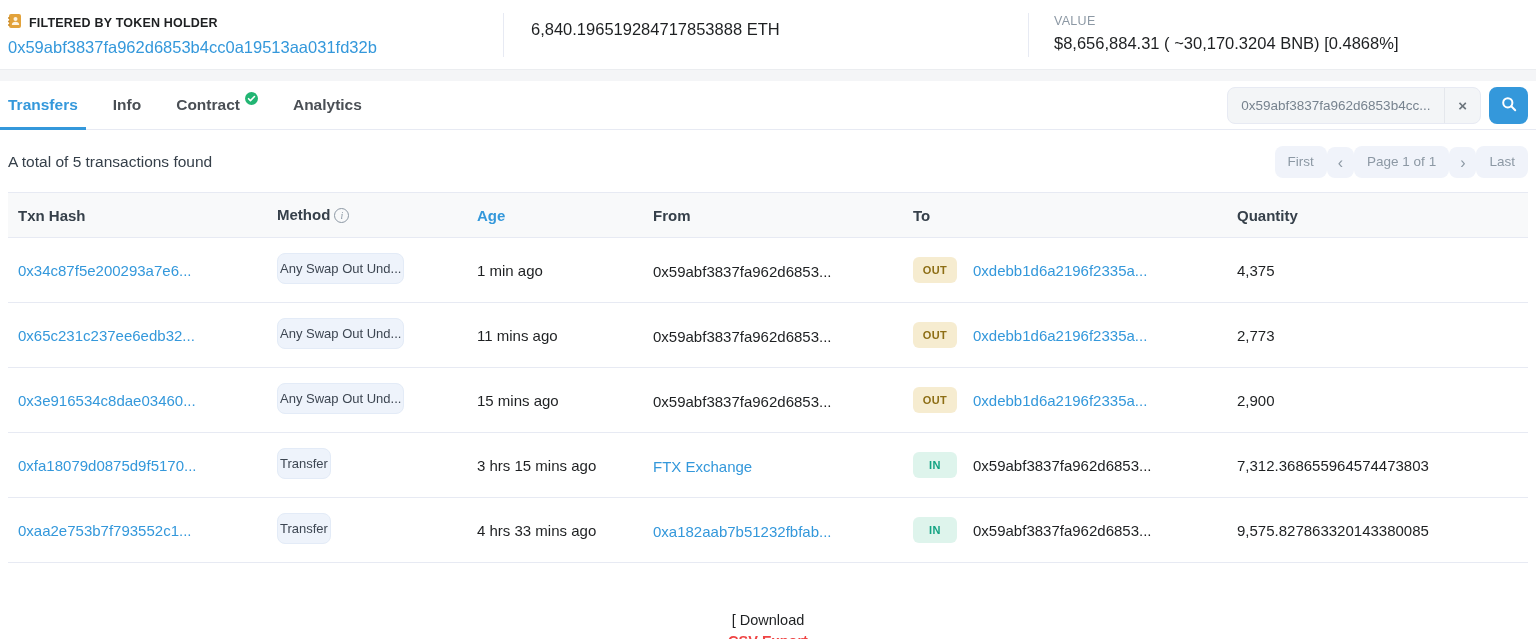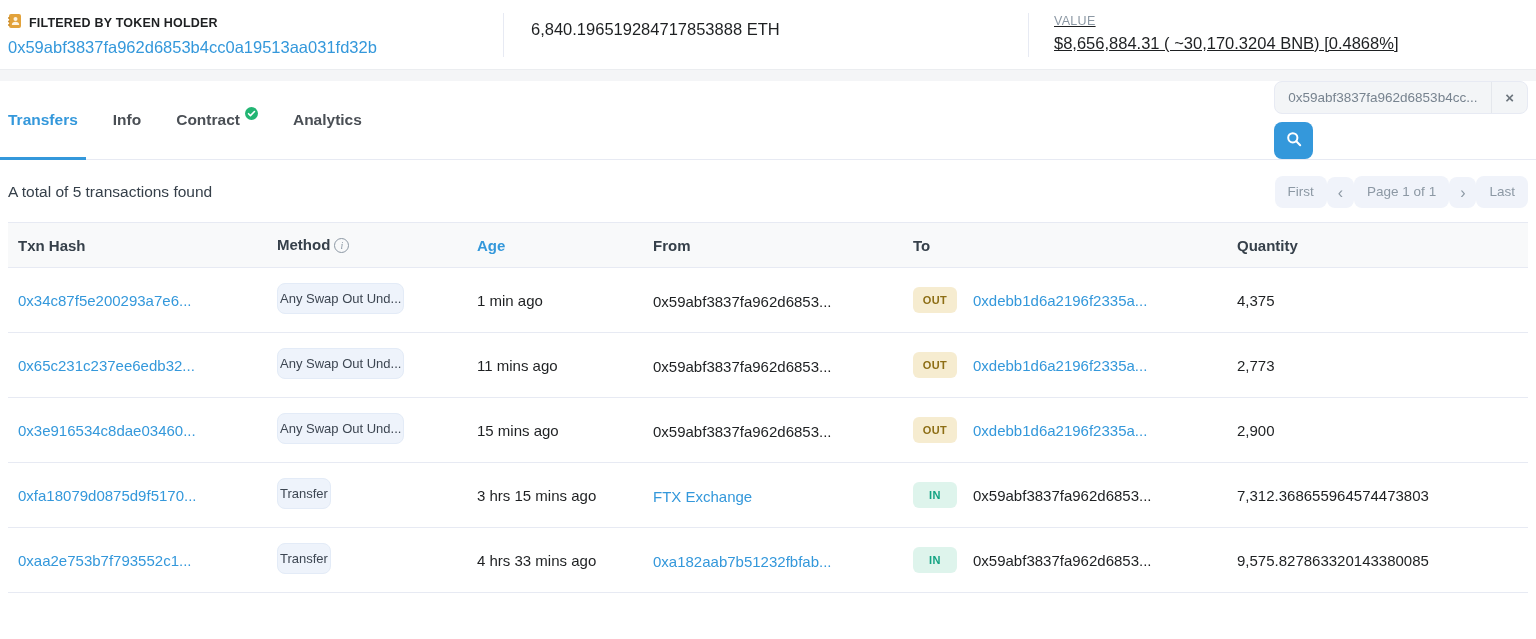--- a/index.html
+++ b/index.html
@@ -10,42 +10,42 @@
     color: #1e2022; font-size: 15px;
   }
   a { text-decoration: none; }
   .link { color: #3498db; cursor: pointer; }
 
   
   .top-summary { display: flex; align-items: stretch; padding: 13px 0 12px; background: #fff; }
   .ts-col { padding-top: 1px; }
   .ts-col-filter { width: 503px; padding-left: 8px; }
   .ts-col-balance { width: 525px; border-left: 1px solid #e7eaf3; padding-left: 27px; }
-  .ts-col-value { flex: 1; border-left: 1px solid #e7eaf3; padding-left: 25px; text-decoration: underline; }
+  .ts-col-value { flex: 1; border-left: 1px solid #e7eaf3; padding-left: 25px; }
   .ts-label-row { display: flex; align-items: center; gap: 7px; }
   .ts-filter-label { font-size: 12.5px; font-weight: 700; letter-spacing: .2px; color: #1e2022; }
   .ts-gray-label { font-size: 12.5px; color: #8c98a4; letter-spacing: .3px; }
   .ts-address { display: inline-block; margin-top: 7px; font-size: 16.5px; color: #3498db; }
   .ts-value { margin-top: 6px; font-size: 16.5px; color: #1e2022; }
 
   .gray-band { height: 12px; background: #f4f5f7; border-top: 1px solid #ebedf0; }
 
   
   .tabbar { display: flex; align-items: stretch; border-bottom: 1px solid #e7eaf3; padding-right: 8px; }
   .tabs { display: flex; }
   .tab {
     display: flex; align-items: center; gap: 5px;
     padding: 15px 8px 13px; margin-right: 19px; margin-bottom: -1px;
     border-bottom: 3px solid transparent;
     font-size: 15.5px; font-weight: 700; color: #4a4f55; cursor: pointer;
   }
   .tab.active { color: #3498db; border-bottom-color: #3498db; }
   .verified-badge { display: inline-flex; transform: translateY(-7px); }
 
-  .search-area { margin-left: auto; align-self: center; display: flex; gap: 8px; flex-direction: column; }
+  .search-area { margin-left: auto; align-self: center; display: flex; gap: 8px; }
   .search-box {
     display: flex; align-items: stretch; background: #f3f5f7;
     border: 1px solid #e7eaf3; border-radius: 8px; overflow: hidden;
   }
   .search-input {
     border: none; outline: none; background: transparent;
     width: 216px; padding: 8px 6px 8px 13px;
     font-family: "Liberation Sans", sans-serif; font-size: 13.5px; color: #77838f;
   }
   .search-clear {

